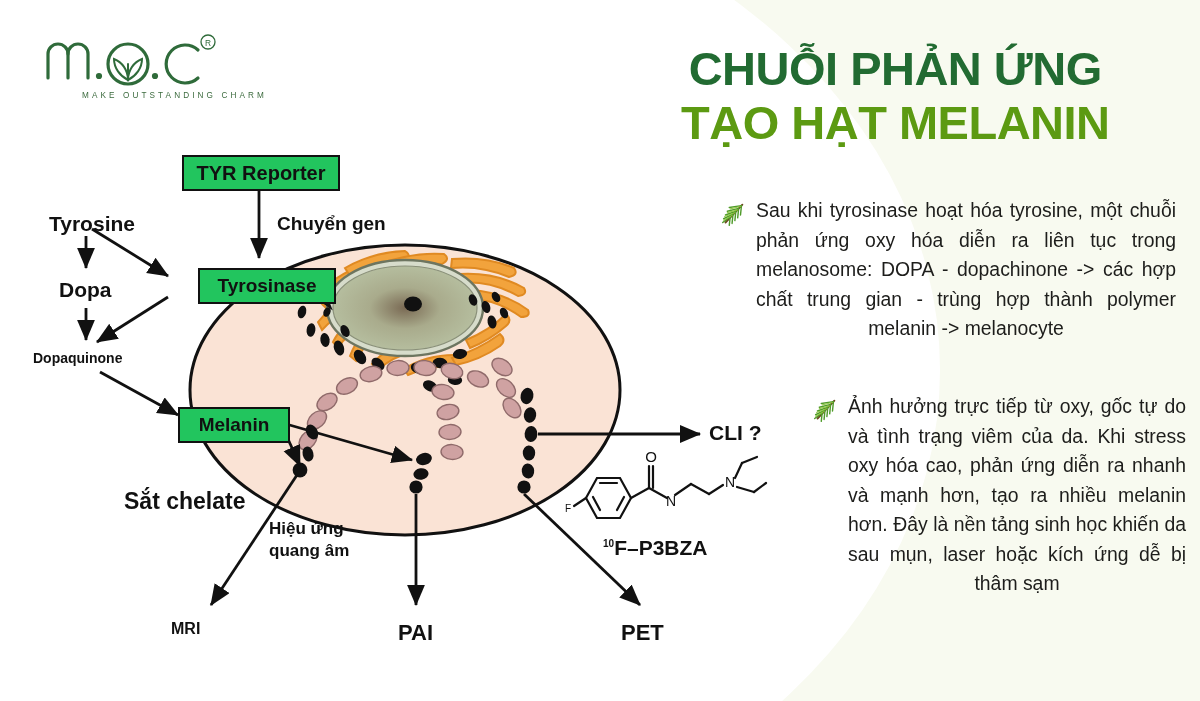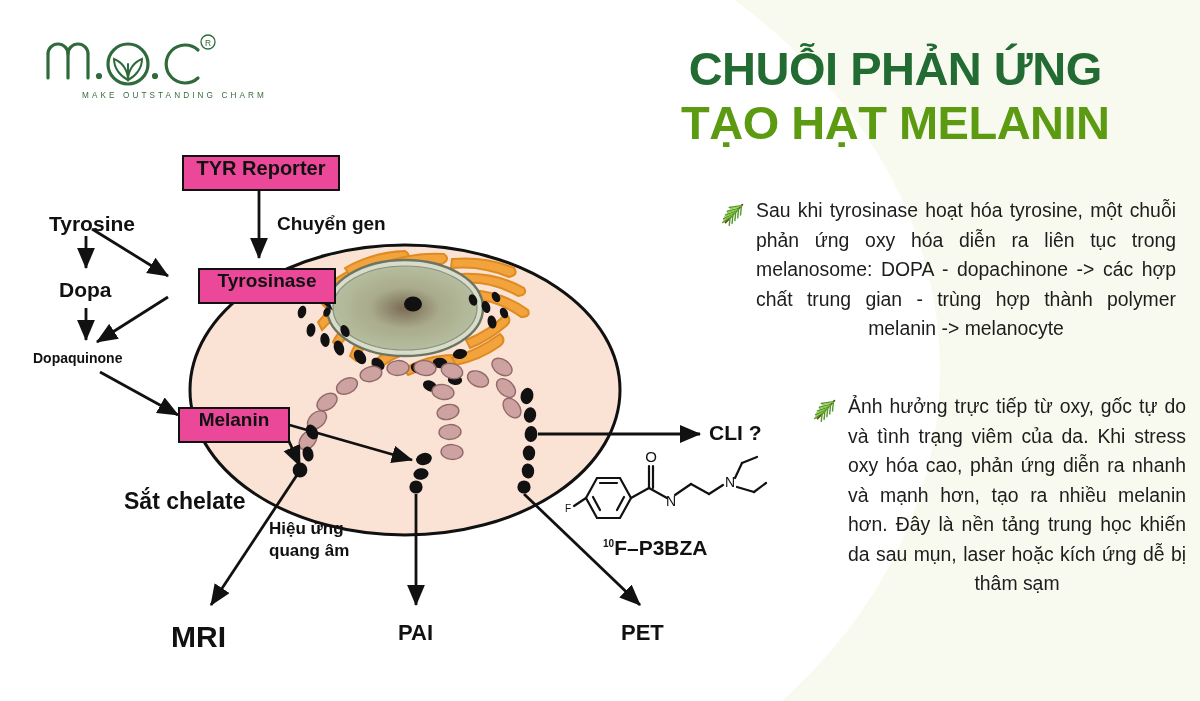--- a/index.html
+++ b/index.html
@@ -56,24 +56,24 @@
   
   #diagram{position:absolute;left:0;top:0;z-index:4;}
 
   .dlabel{
     position:absolute;z-index:7;
     font-family:"Liberation Sans",sans-serif;
     font-weight:bold;color:#111;white-space:nowrap;
   }
   .boxed{
     position:absolute;z-index:7;
-    background:#ec4899;border:2.4px solid #111;
+    background:#22c55e;border:2.4px solid #111;
     font-family:"Liberation Sans",sans-serif;
     font-weight:bold;color:#111;
-    display:flex;align-items:flex-start;justify-content:center;
+    display:flex;align-items:center;justify-content:center;
     white-space:nowrap;
   }
 </style>
 </head>
 <body>
 
 <div id="stage">
 
   <div class="bg-blob"></div>
 
@@ -151,21 +151,21 @@
         <path d="M13,18 L5,24"></path>
           <path d="M13,18 L12,27"></path>
       </g>
       <g stroke="#8ec63f" stroke-width="1.2" stroke-linecap="round" fill="none" opacity="0.9">
         <path d="M24,7 L13,9.5"></path>
           <path d="M21,10.5 L10,13.5"></path>
         <path d="M18,13.5 L7,17.5"></path>
           <path d="M15,16.5 L6,21.5"></path>
       </g>
     </svg>
-    <p>Ảnh hưởng trực tiếp từ oxy, gốc tự do và tình trạng viêm của da. Khi stress oxy hóa cao, phản ứng diễn ra nhanh và mạnh hơn, tạo ra nhiều melanin hơn. Đây là nền tảng trung học khiến da sau mụn, laser hoặc kích ứng dễ bị thâm sạm</p>
+    <p>Ảnh hưởng trực tiếp từ oxy, gốc tự do và tình trạng viêm của da. Khi stress oxy hóa cao, phản ứng diễn ra nhanh và mạnh hơn, tạo ra nhiều melanin hơn. Đây là nền tảng sinh học khiến da sau mụn, laser hoặc kích ứng dễ bị thâm sạm</p>
   </div>
 
   <svg id="diagram" width="1200" height="701" viewBox="0 0 1200 701">
     <defs>
       <marker id="arrow" markerWidth="9" markerHeight="9" refX="7.2" refY="3.2" orient="auto" markerUnits="strokeWidth">
         <path d="M0,0 L0,6.4 L7.6,3.2 z" fill="#111"></path>
       </marker>
       <radialGradient id="nucGrad" cx="50%" cy="50%" r="58%">
         <stop offset="0%" stop-color="#7a6a54"></stop>
         <stop offset="42%" stop-color="#a9ab8c"></stop>
@@ -324,21 +324,21 @@
   </div>
 
   <div class="dlabel" style="left:49px;top:212px;font-size:21px;">Tyrosine</div>
   <div class="dlabel" style="left:59px;top:278px;font-size:21px;">Dopa</div>
   <div class="dlabel" style="left:33px;top:350px;font-size:14px;">Dopaquinone</div>
   <div class="dlabel" style="left:277px;top:213px;font-size:19px;">Chuyển gen</div>
   <div class="dlabel" style="left:124px;top:488px;font-size:23px;">Sắt chelate</div>
   <div class="dlabel" style="left:269px;top:519px;font-size:17px;">Hiệu ứng</div>
   <div class="dlabel" style="left:269px;top:541px;font-size:17px;">quang âm</div>
   <div class="dlabel" style="left:709px;top:421px;font-size:21px;">CLI ?</div>
-  <div class="dlabel" style="left:171px;top:620px;font-size:30px;">MRI</div>
+  <div class="dlabel" style="left:171px;top:620px;font-size:16px;">MRI</div>
   <div class="dlabel" style="left:398px;top:620px;font-size:22px;">PAI</div>
   <div class="dlabel" style="left:621px;top:620px;font-size:22px;">PET</div>
 
   <div class="dlabel" style="left:603px;top:536px;font-size:21px;">
     <span style="font-size:10px;vertical-align:super;font-weight:bold;">10</span><span>F–P3BZA</span>
   </div>
 
 </div>
 
 </body></html>

